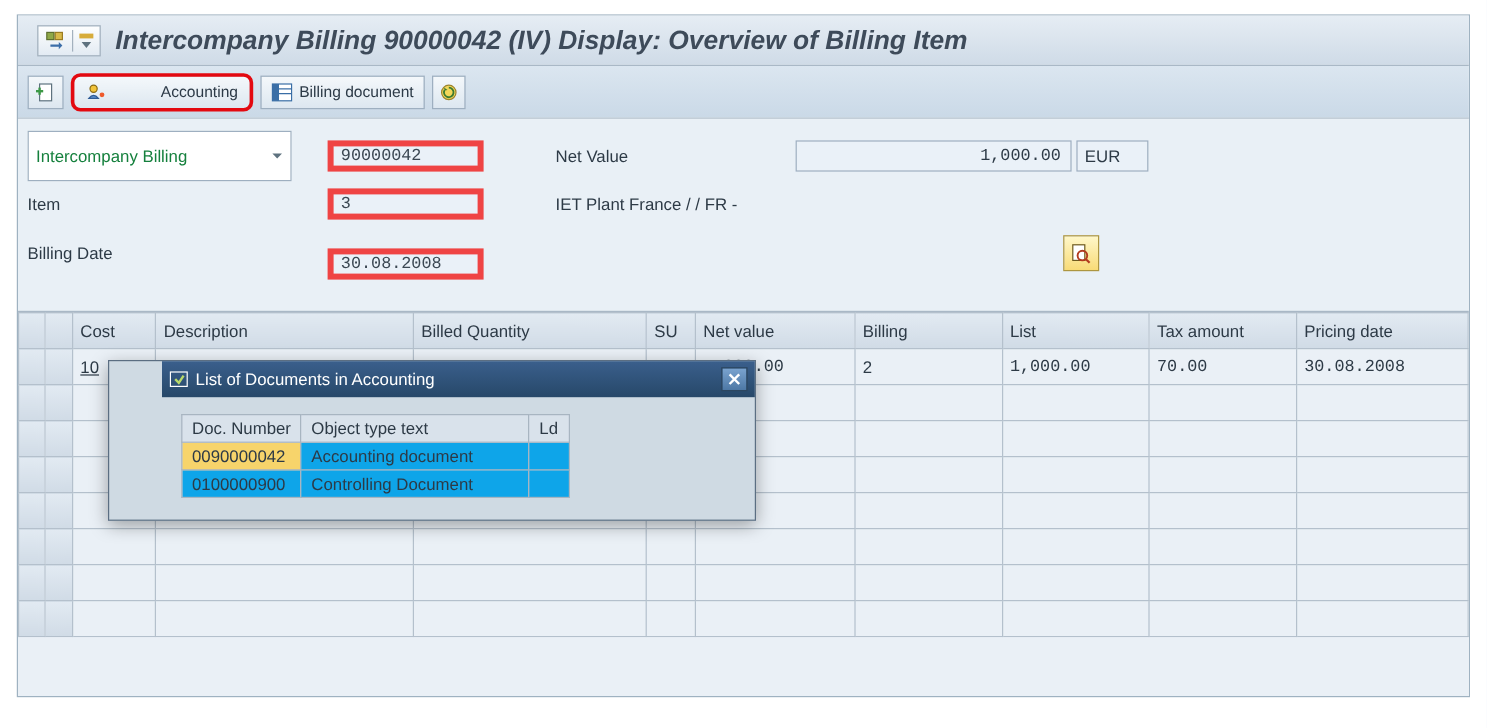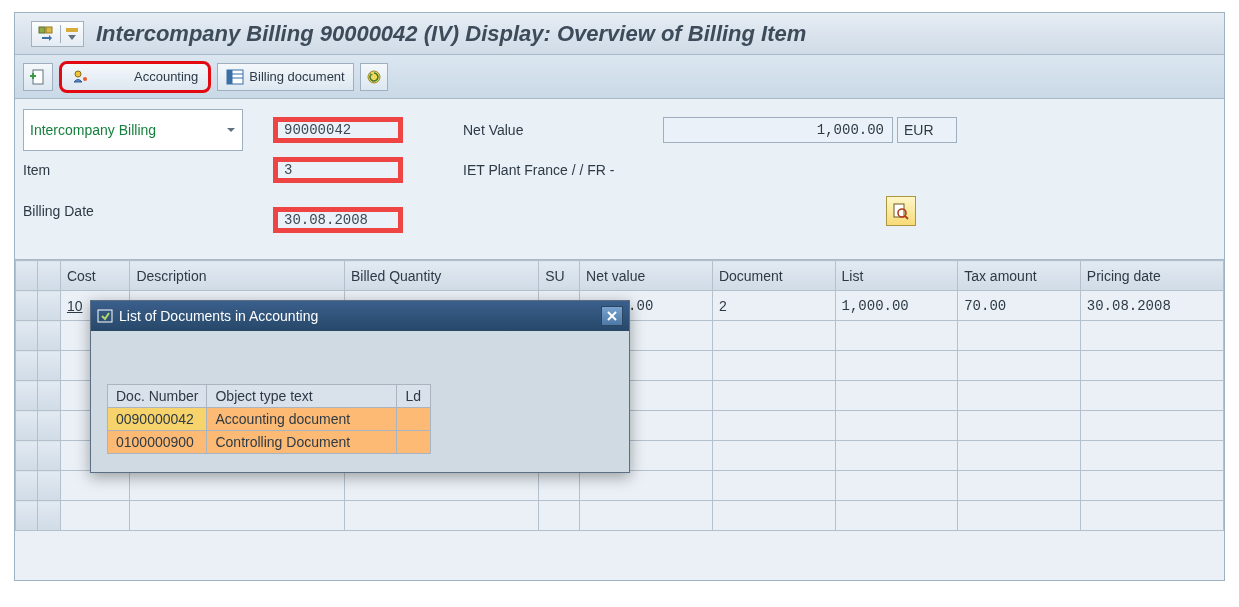--- a/index.html
+++ b/index.html
@@ -166,20 +166,21 @@
   
   .popup {
     position: absolute;
     left: 75px;
     top: 40px;
     width: 540px;
     background: #cfdae3;
     border: 1px solid #5b6e82;
     box-shadow: 0 4px 14px rgba(0,0,0,0.35);
     z-index: 50;
+    padding-left: 44px;
   }
   .popup-title {
     height: 30px;
     background: linear-gradient(#3a5f8c, #274869);
     color: #fff;
     display: flex; align-items: center;
     padding: 0 6px;
     font-size: 14px;
   }
   .popup-title-icon { margin-right: 6px; }
@@ -194,28 +195,27 @@
   .popup-body {
     padding: 14px 16px 18px 16px;
   }
   .popup-heading {
     font-size: 22px;
     color: #3a4855;
     margin-bottom: 10px;
   }
   table.docgrid {
     border-collapse: collapse;
-    margin-top: 39px;
   }
   table.docgrid th, table.docgrid td {
     border: 1px solid #a8b5c1;
     padding: 3px 8px;
     font-size: 14px;
     color:#2d3a46;
-    background:#fdba74;
+    background:#0ea5e9;
     text-align:left;
   }
   table.docgrid th {
     background: #d9e2eb;
     font-weight: normal;
   }
   .doc-sel {
     background: #f7d46b !important;
   }
 </style>
@@ -334,21 +334,21 @@
         </colgroup>
         <thead>
           <tr>
             <th class="rowhandle"></th>
             <th class="rowhandle"></th>
             <th>Cost</th>
             <th>Description</th>
             <th>Billed Quantity</th>
             <th>SU</th>
             <th>Net value</th>
-            <th>Document</th>
+            <th>Billing</th>
             <th>List</th>
             <th>Tax amount</th>
             <th>Pricing date</th>
           </tr>
         </thead>
         <tbody>
           <tr>
             <td class="rowhandle"></td>
             <td class="rowhandle"></td>
             <td class="underline">10</td>

